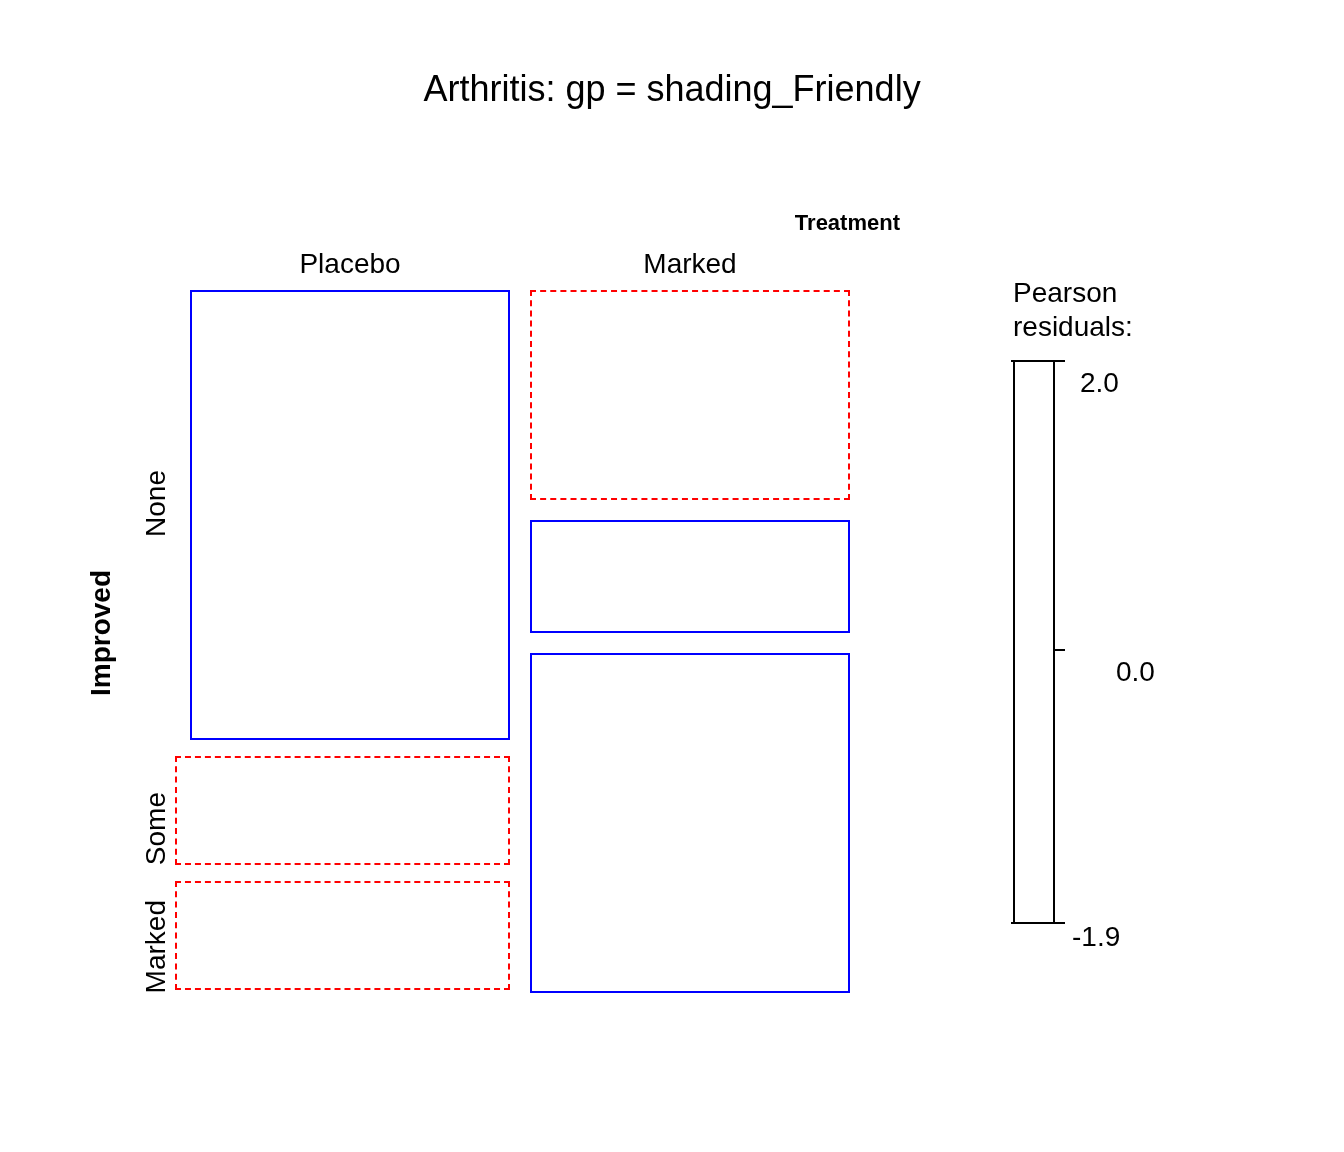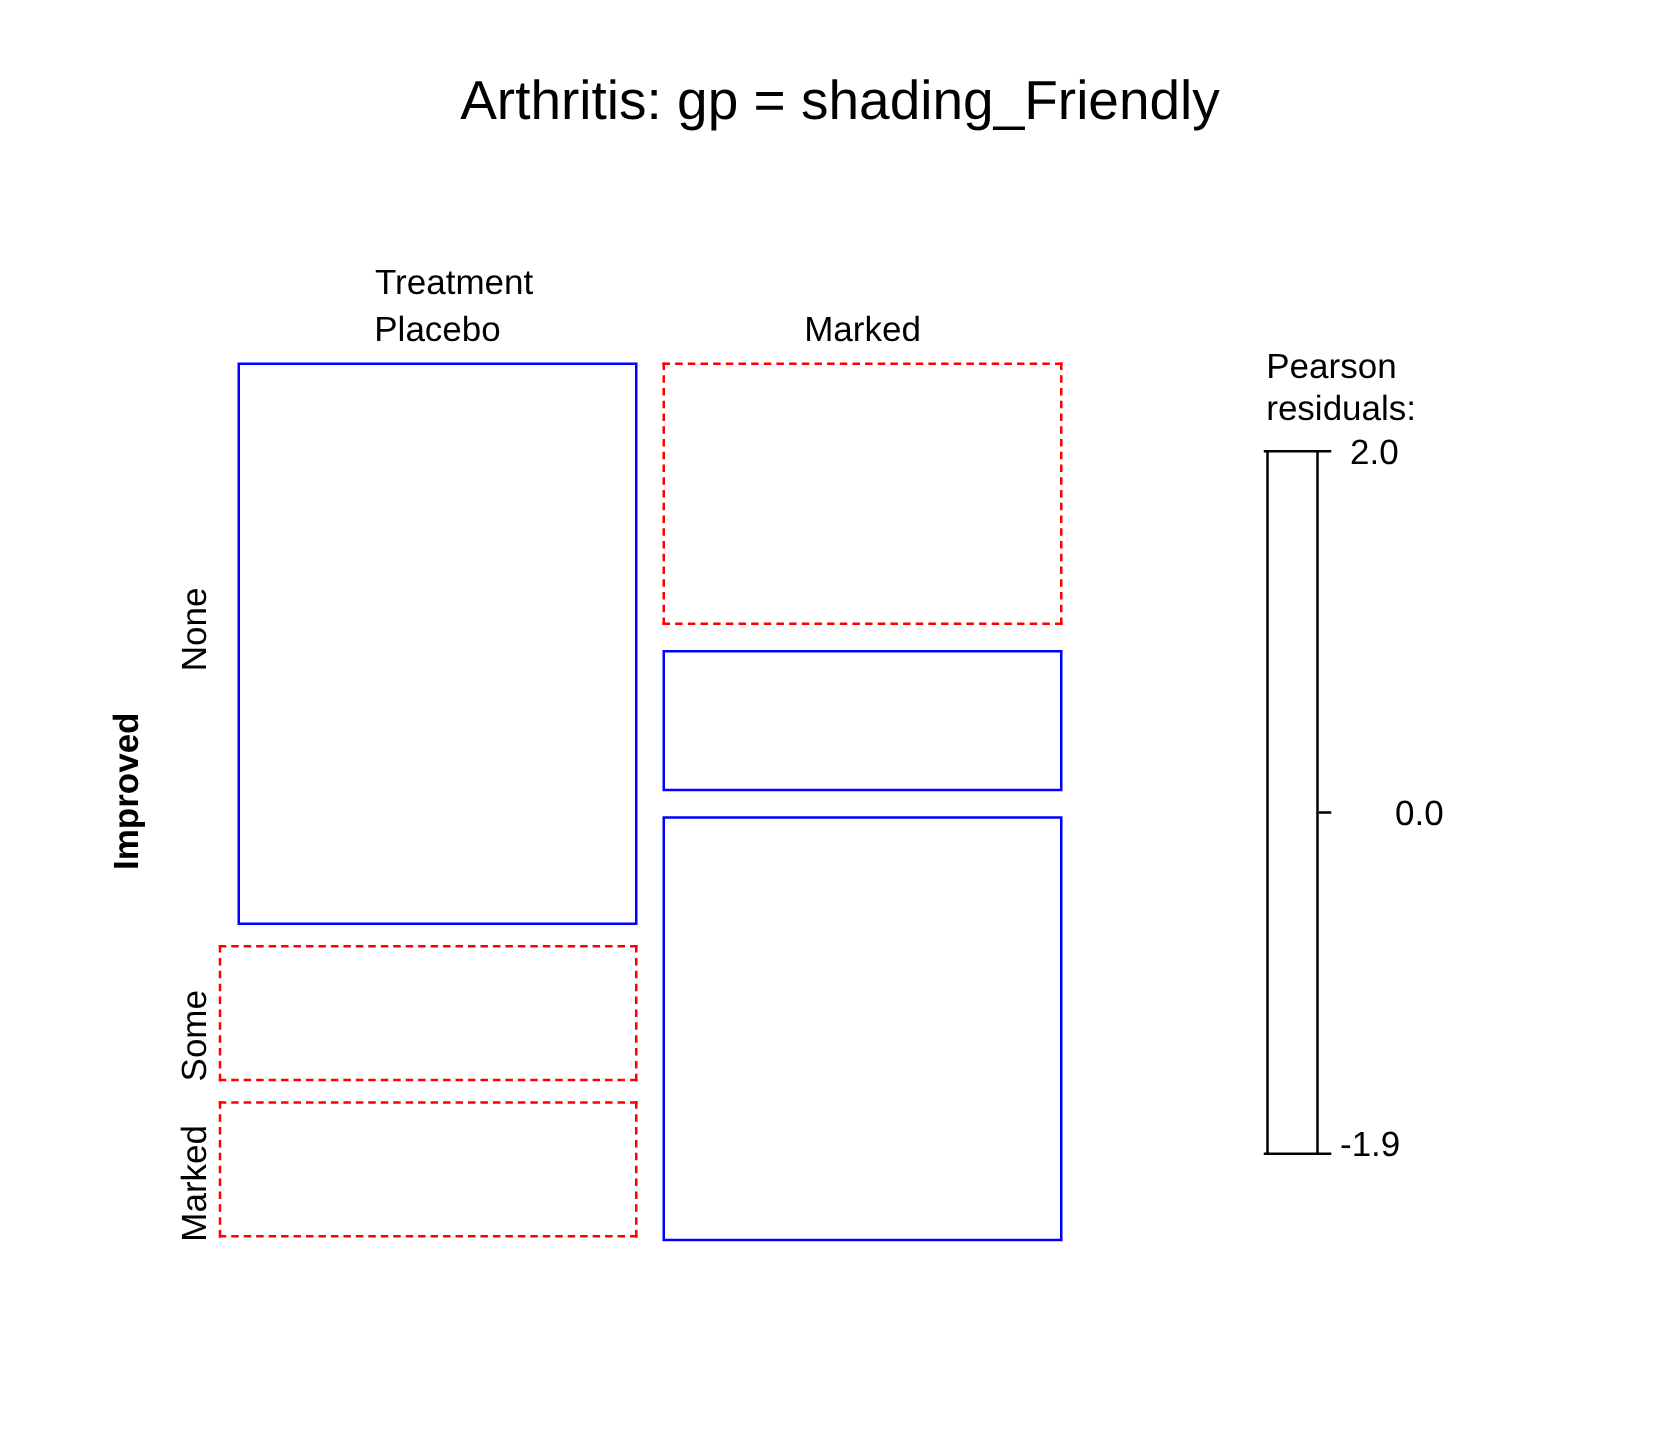--- a/index.html
+++ b/index.html
@@ -9,22 +9,22 @@
     height: 1152px;
     background: #ffffff;
     font-family: Arial, Helvetica, sans-serif;
     position: relative;
     color: #000;
   }
   .title {
     position: absolute;
     width: 100%;
     text-align: center;
-    font-size: 44px;
-    top: 56px;
+    font-size: 36px;
+    top: 68px;
   }
   .tile {
     position: absolute;
     box-sizing: border-box;
     background: #ffffff;
   }
   .solid-blue { border: 2px solid #0000ff; }
   .dashed-red { border: 2px dashed #ff0000; }
   .col-header {
     position: absolute;
@@ -33,23 +33,23 @@
   }
   .row-label {
     position: absolute;
     font-size: 28px;
     text-align: center;
     writing-mode: vertical-rl;
     transform: rotate(180deg);
   }
   .axis-title-top {
     position: absolute;
-    font-size: 28px;
-    font-weight: normal;
-    text-align: left;
+    font-size: 22px;
+    font-weight: bold;
+    text-align: right;
   }
   .axis-title-left {
     position: absolute;
     font-size: 28px;
     font-weight: bold;
     writing-mode: vertical-rl;
     transform: rotate(180deg);
   }
   .legend-title {
     position: absolute;
@@ -63,20 +63,21 @@
     box-sizing: border-box;
   }
   .tick {
     position: absolute;
     height: 2px;
     background: #000;
   }
   .legend-label {
     position: absolute;
     font-size: 28px;
+    margin-top: 21px;
   }
 </style>
 </head>
 <body>
 
 <div class="title">Arthritis: gp = shading_Friendly</div>
 
 <div class="axis-title-top" style="left:300px; top:210px; width:600px;">Treatment</div>
 
 <div class="col-header" style="left:190px; top:248px; width:320px;">Placebo</div>

